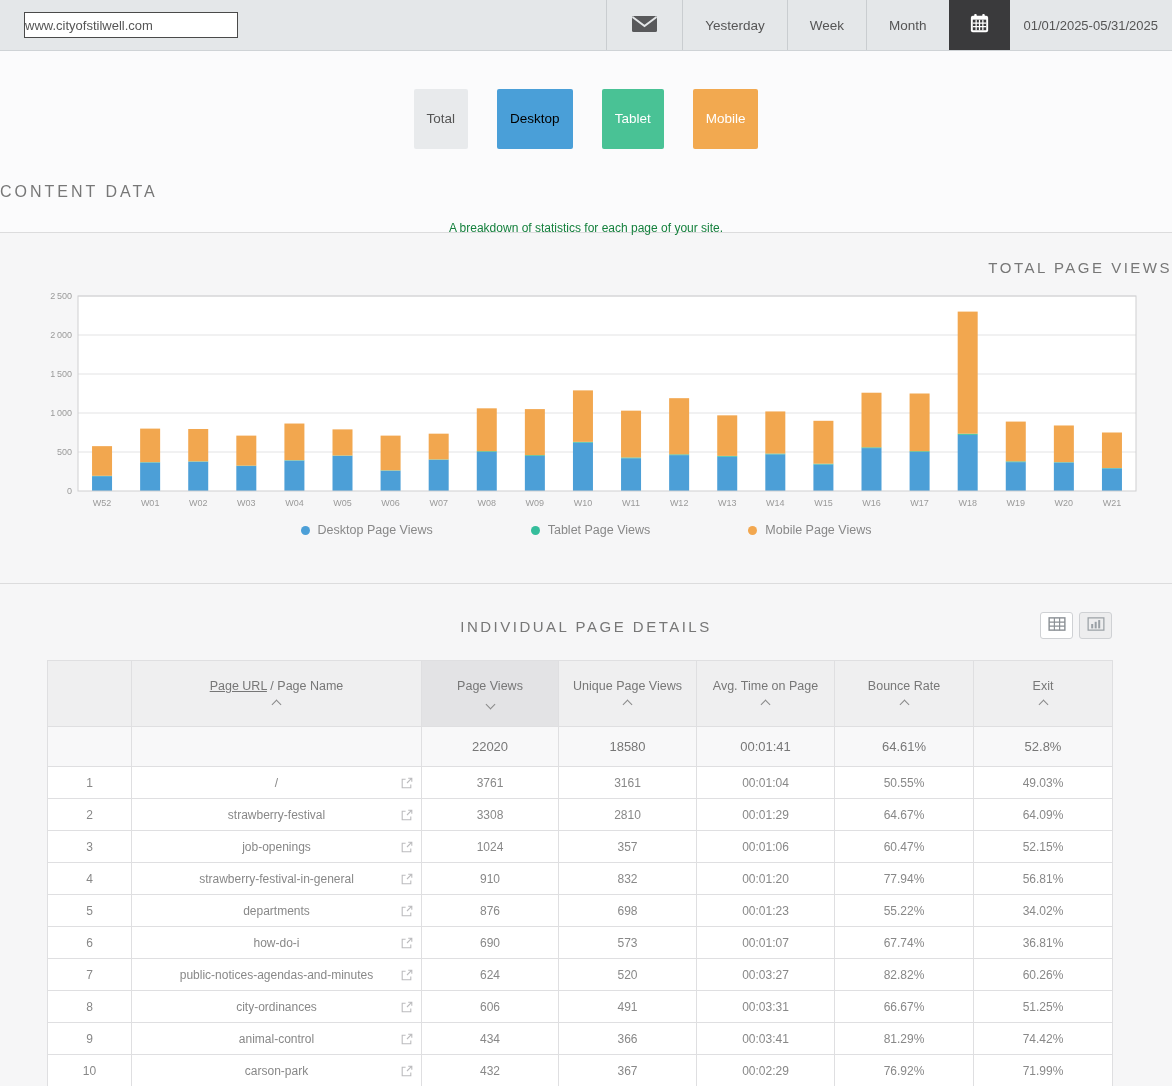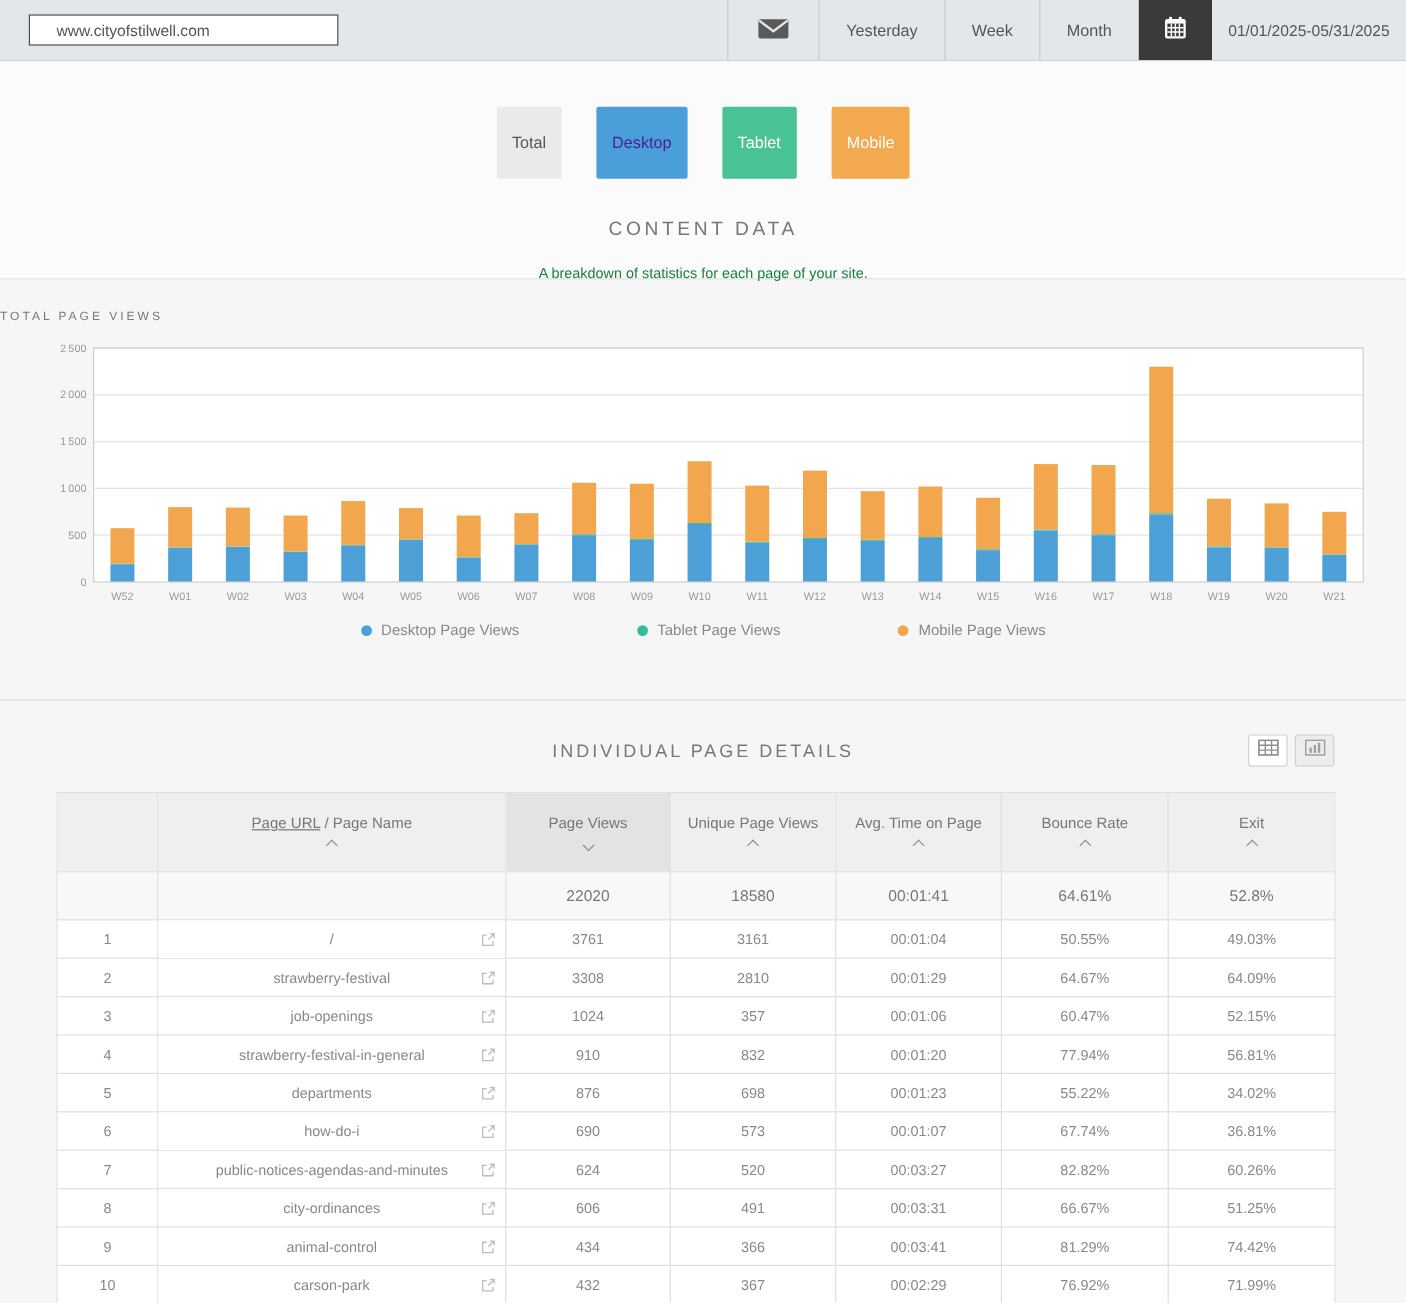--- a/index.html
+++ b/index.html
@@ -10,44 +10,44 @@
   }
   
   .topbar{
     height:51px;background:#e4e7e9;border-bottom:1px solid #cfd3d6;
     display:flex;align-items:stretch;justify-content:space-between;
     box-sizing:border-box;
   }
   .topbar-left{display:flex;align-items:center;padding-left:24px;}
   .url-input{
     width:212px;height:22px;border:1px solid #4a4a4a;background:#fff;
-    font-family:inherit;font-size:13px;color:#555;padding:1px 22px;outline:none;
+    font-family:inherit;font-size:13px;color:#555;padding:1px 0;outline:none;
   }
   .topbar-right{display:flex;align-items:stretch;}
   .tb-item{
     display:flex;align-items:center;justify-content:center;
     padding:0 22px;font-size:13.5px;color:#555;cursor:pointer;
     border-left:1px solid #c9cdd0;white-space:nowrap;
   }
   .tb-item.icon-item{padding:0 24px;}
   .tb-item.dark{background:#3a3a3c;border-left:none;padding:0 19px;}
   .tb-date{display:flex;align-items:center;padding:0 14px;font-size:13px;color:#555;white-space:nowrap;}
   
   .section-1{height:181px;background:#fbfbfc;box-sizing:border-box;padding-top:38px;}
   .filter-row{display:flex;justify-content:center;gap:29px;}
   .filter-btn{
     border:none;font-family:inherit;font-size:13.5px;padding:22px 13px;
     border-radius:2px;cursor:pointer;line-height:1.2;
   }
-  .content-head{margin-top:34px;text-align:center;font-size:16px;letter-spacing:3px;color:#777;}
+  .content-head{margin-top:34px;font-size:16px;letter-spacing:3px;color:#777;}
   .content-sub{margin-top:20px;text-align:center;font-size:12px;color:#15803d;}
   .divider{height:1px;background:#dcdcdd;}
   
   .section-2{height:350px;background:#f6f6f7;box-sizing:border-box;padding-top:26px;}
-  .chart-title{text-align:left;font-size:10px;letter-spacing:2.5px;color:#777;}
+  .chart-title{text-align:right;font-size:15px;letter-spacing:2.5px;color:#777;}
   .chart-wrap{margin:17px 30px 0 46px;}
   .legend{display:flex;justify-content:center;gap:98px;margin-top:8px;}
   .legend-item{display:flex;align-items:center;gap:8px;font-size:12.5px;color:#888;cursor:pointer;}
   .legend-dot{width:9px;height:9px;border-radius:50%;display:inline-block;}
   
   .section-3{background:#f6f6f7;box-sizing:border-box;padding-top:28px;position:relative;}
   .details-head-row{position:relative;height:48px;}
   .details-title{text-align:center;font-size:15px;letter-spacing:2.5px;color:#777;padding-top:6px;}
   .view-toggles{position:absolute;right:60px;top:0;display:flex;gap:6px;}
   .toggle-btn{
@@ -116,21 +116,21 @@
         </svg>
       </span>
     </div>
     <div class="tb-date">01/01/2025-05/31/2025</div>
   </div>
 </div>
 
 <div class="section-1">
   <div class="filter-row">
       <button class="filter-btn" style="background: rgb(232, 234, 236); color: rgb(85, 85, 85);">Total</button>
-      <button class="filter-btn" style="background: rgb(74, 159, 216); color: #4c1d95; text-align: right;">Desktop</button>
+      <button class="filter-btn" style="background: rgb(74, 159, 216); color: #000000; text-align: right;">Desktop</button>
       <button class="filter-btn" style="background: rgb(73, 194, 149); color: rgb(255, 255, 255);">Tablet</button>
       <button class="filter-btn" style="background: rgb(242, 169, 80); color: rgb(255, 255, 255);">Mobile</button>
     </div>
   <div class="content-head">CONTENT  DATA</div>
   <div class="content-sub">A breakdown of statistics for each page of your site.</div>
 </div>
 <div class="divider"></div>
 
 <div class="section-2">
   <div class="chart-title">TOTAL  PAGE  VIEWS</div>

